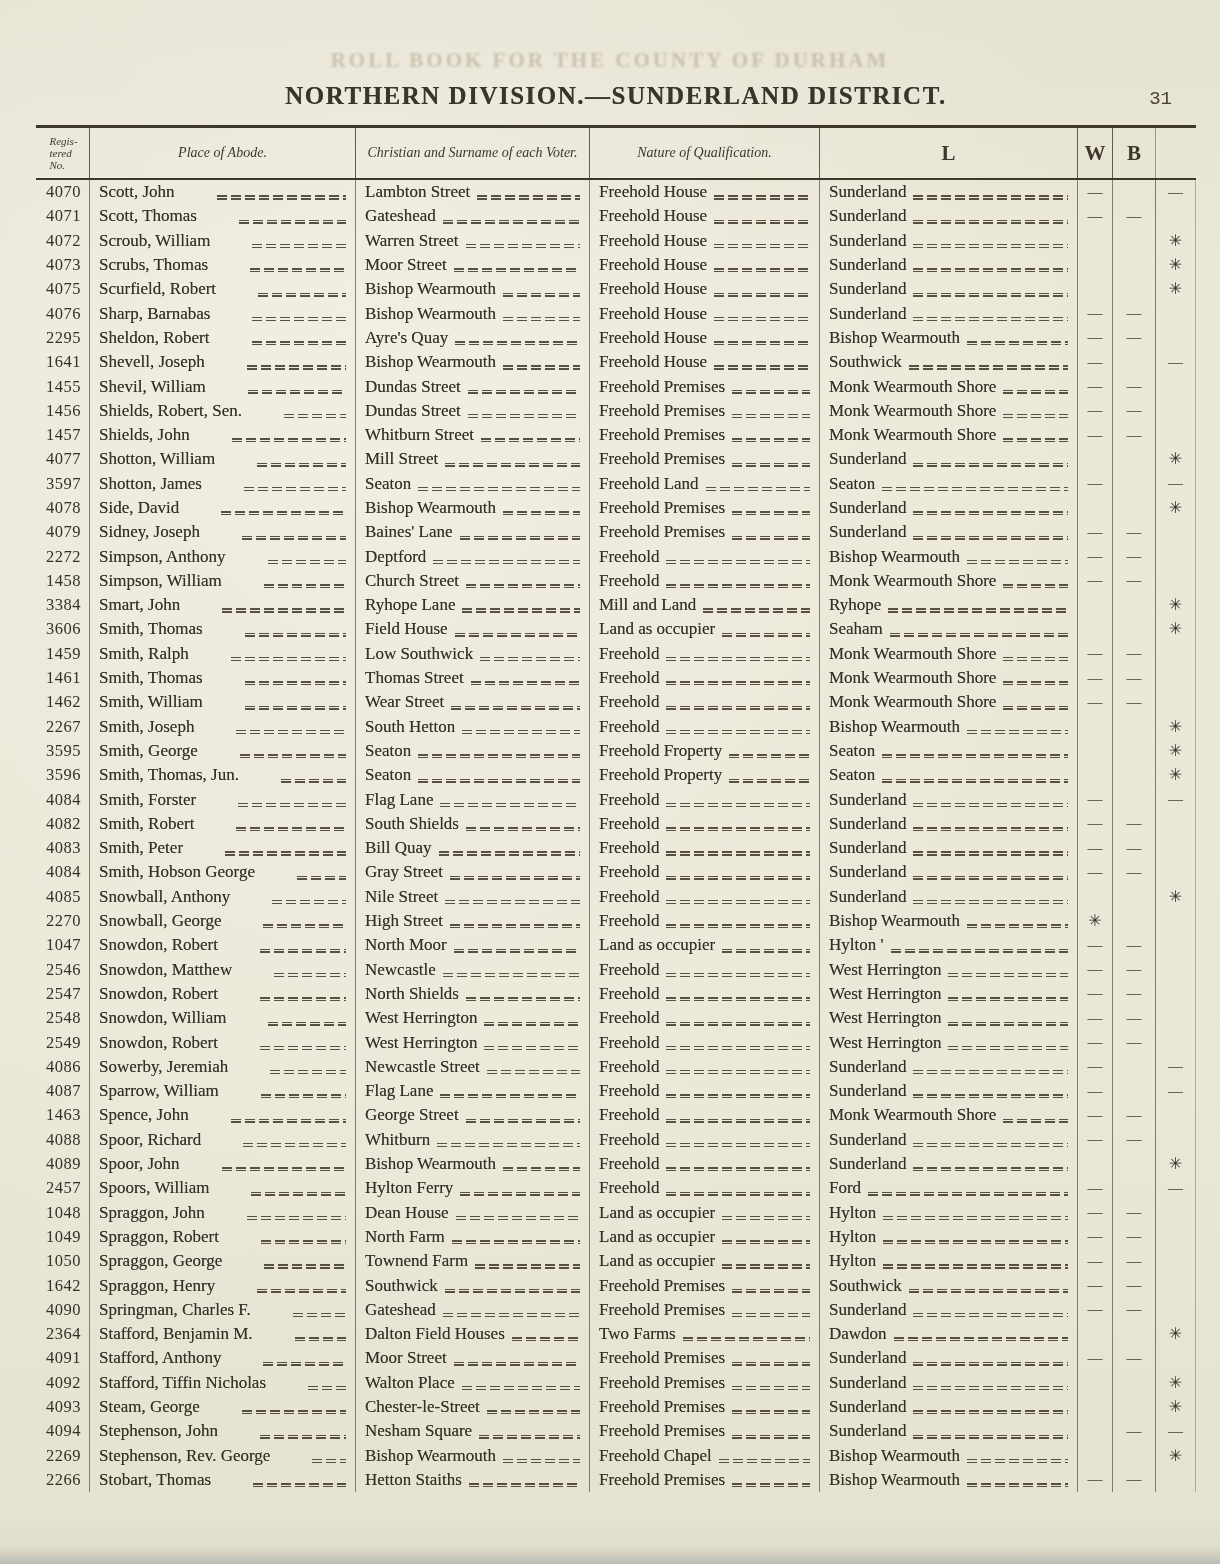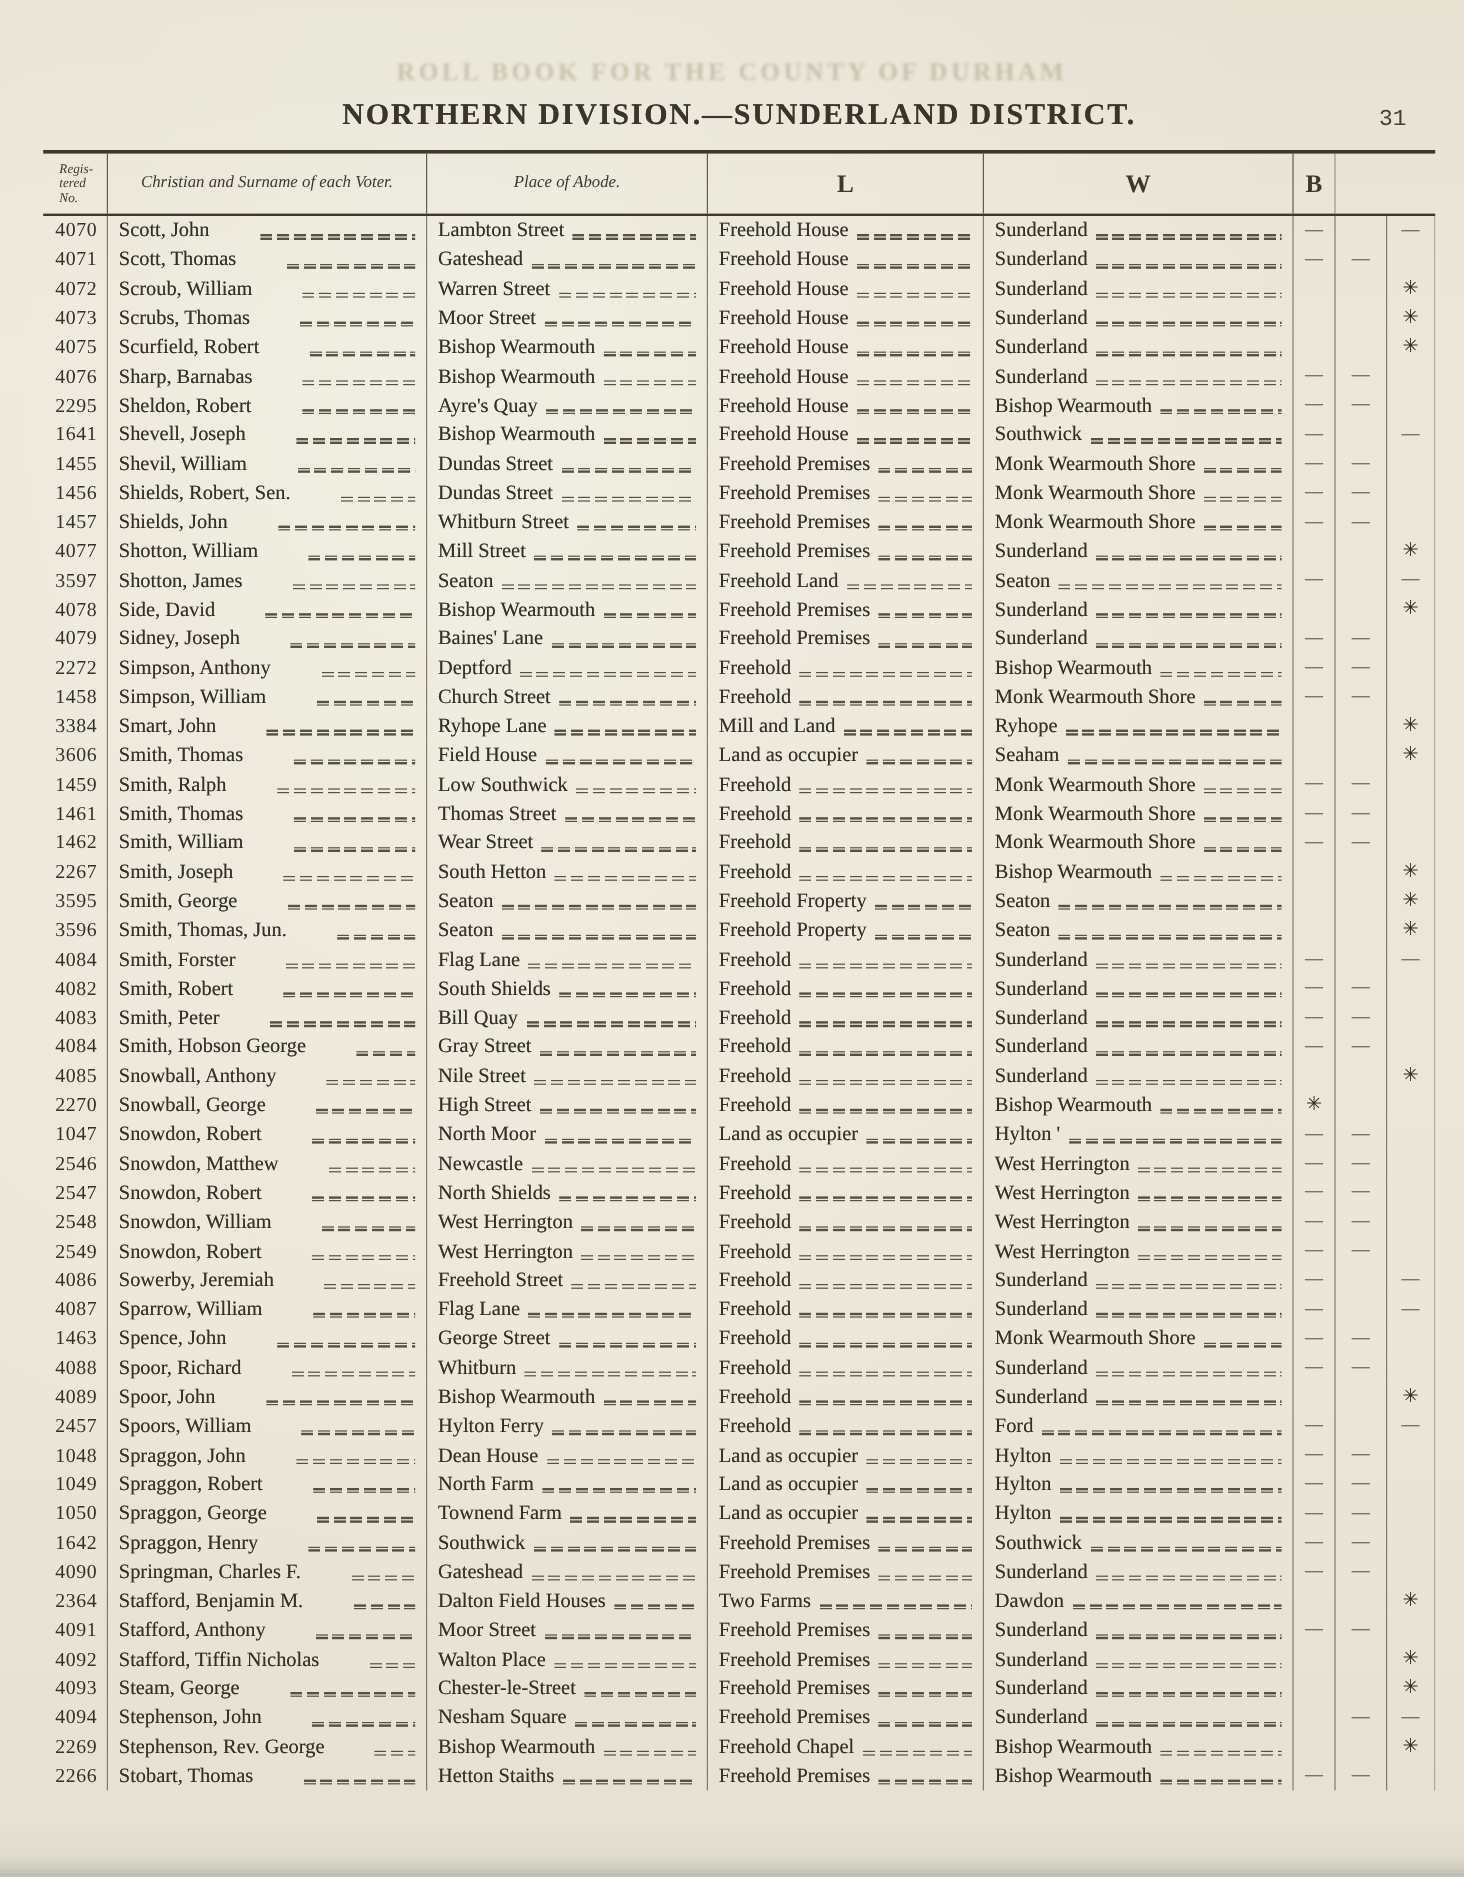--- a/index.html
+++ b/index.html
@@ -95,22 +95,23 @@
 <div class="page-header">
   <div class="page-title">NORTHERN DIVISION.—SUNDERLAND DISTRICT.</div>
   <div class="page-number">31</div>
 </div>
 
 <div class="roll-table">
   <div class="thead">
     <div class="hc reg">Regis-
 tered
 No.</div>
+    <div class="hc abode">Place of Abode.</div>
     <div class="hc name">Christian and Surname of each Voter.</div>
-    <div class="hc abode">Place of Abode.</div>
+    <div class="hc qual">Nature of Qualification.</div>
     <div class="hc lwb">L</div>
     <div class="hc lwb">W</div>
     <div class="hc lwb">B</div>
   </div>
   <div class="tbody" id="tbody">
       <div class="trow">
         <div class="c reg">4070</div>
         <div class="c name">
           <span class="t">Scott, John</span>
           <span class="fill"></span>
@@ -925,21 +926,21 @@
         <div class="c mark w">—</div>
         <div class="c mark b"></div>
       </div>
       <div class="trow">
         <div class="c reg">4086</div>
         <div class="c name">
           <span class="t">Sowerby, Jeremiah</span>
           <span class="fill"></span>
         </div>
         <div class="c abode">
-          <span class="t">Freehold Street</span>
+          <span class="t">Newcastle Street</span>
           <span class="fill"></span>
         </div>
         <div class="c qual">
           <span class="t">Freehold</span>
           <span class="fill"></span>
         </div>
         <div class="c parish">
           <span class="t">Sunderland</span>
           <span class="fill"></span>
         </div>

